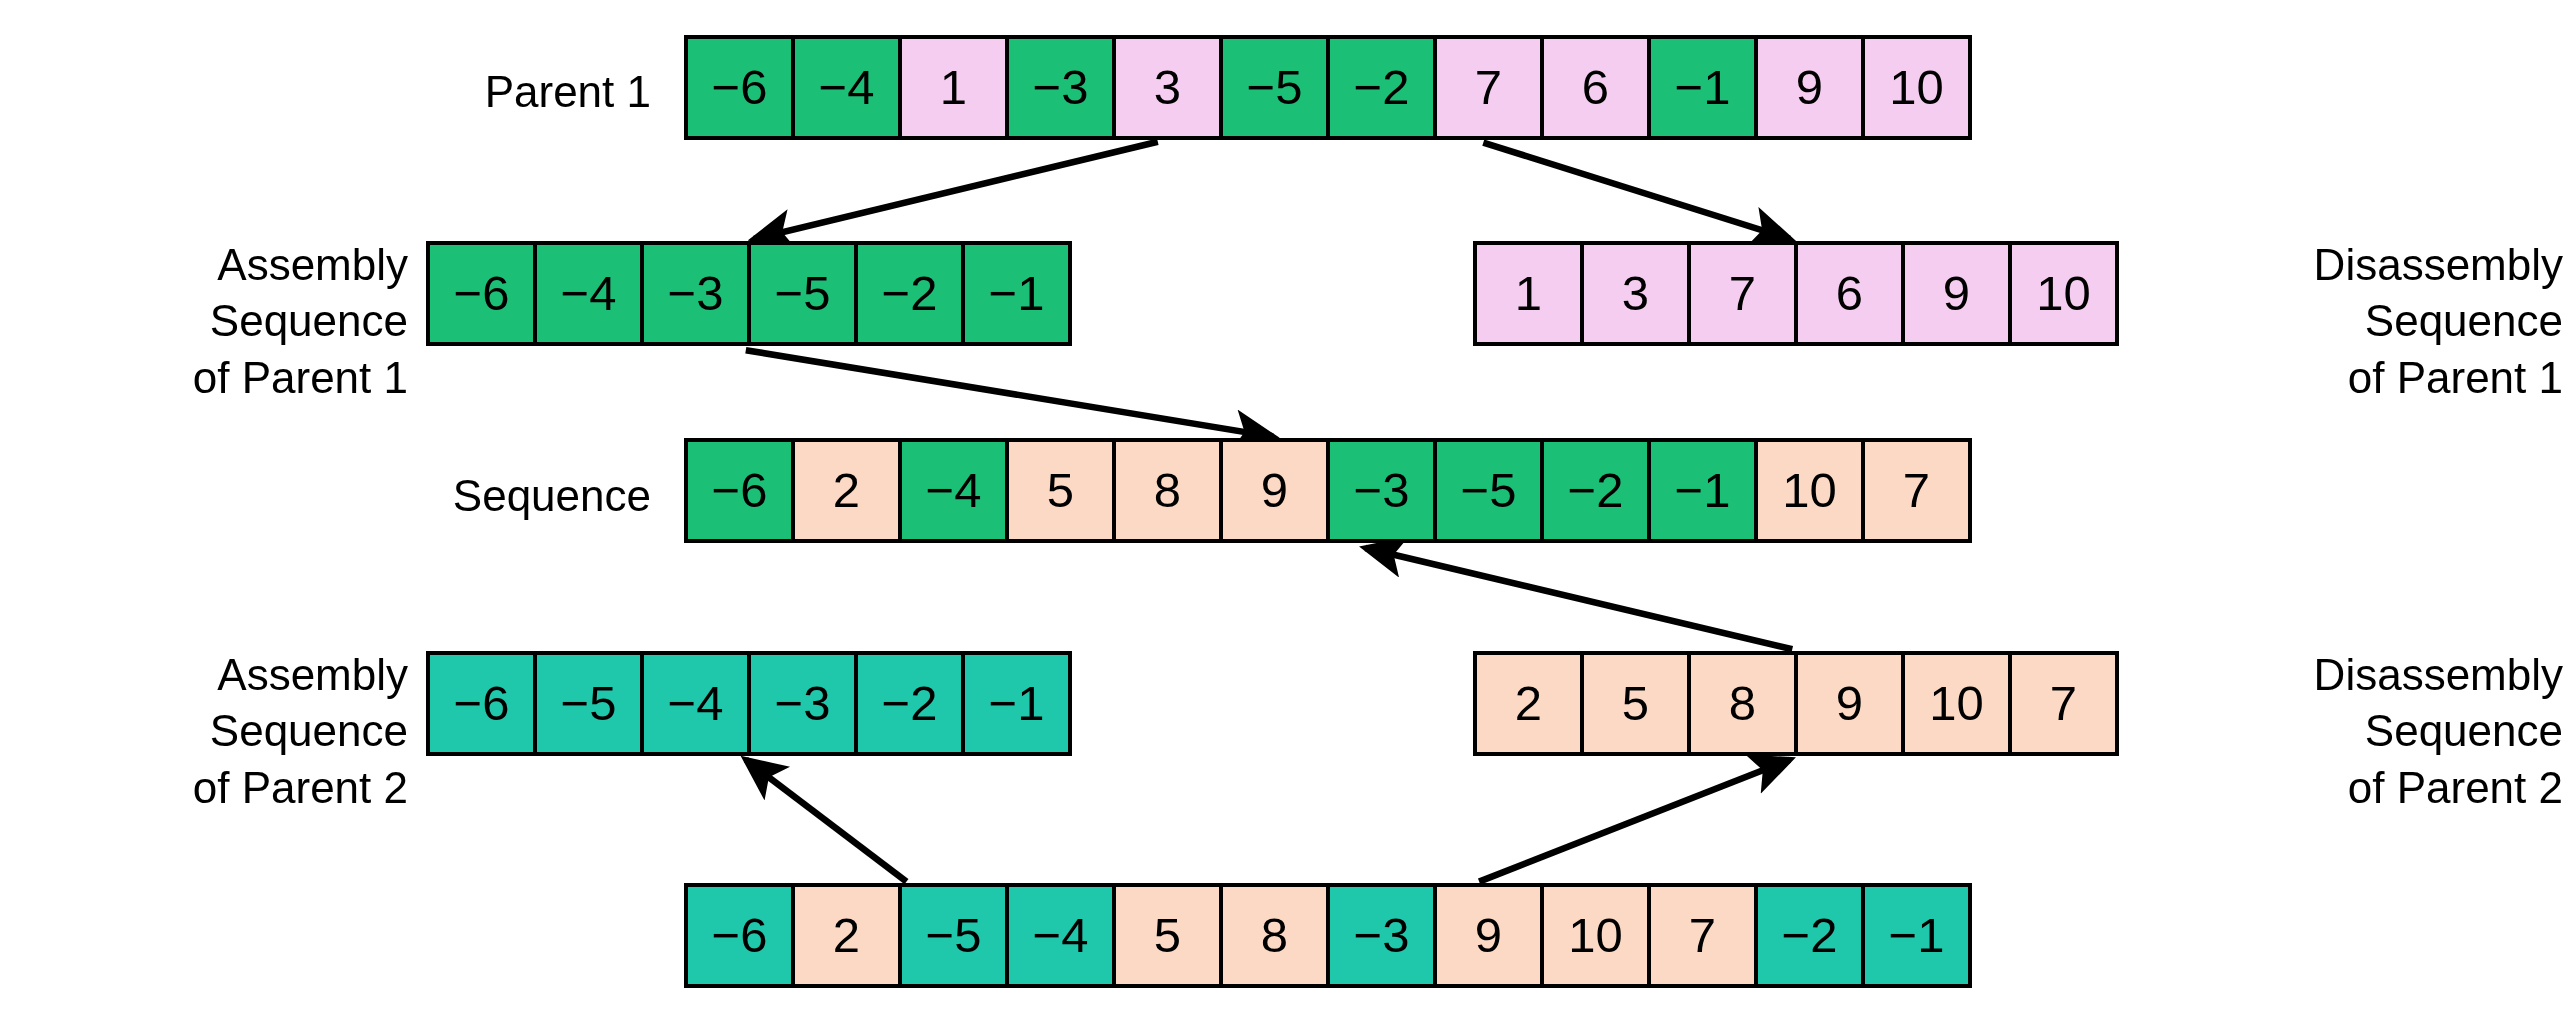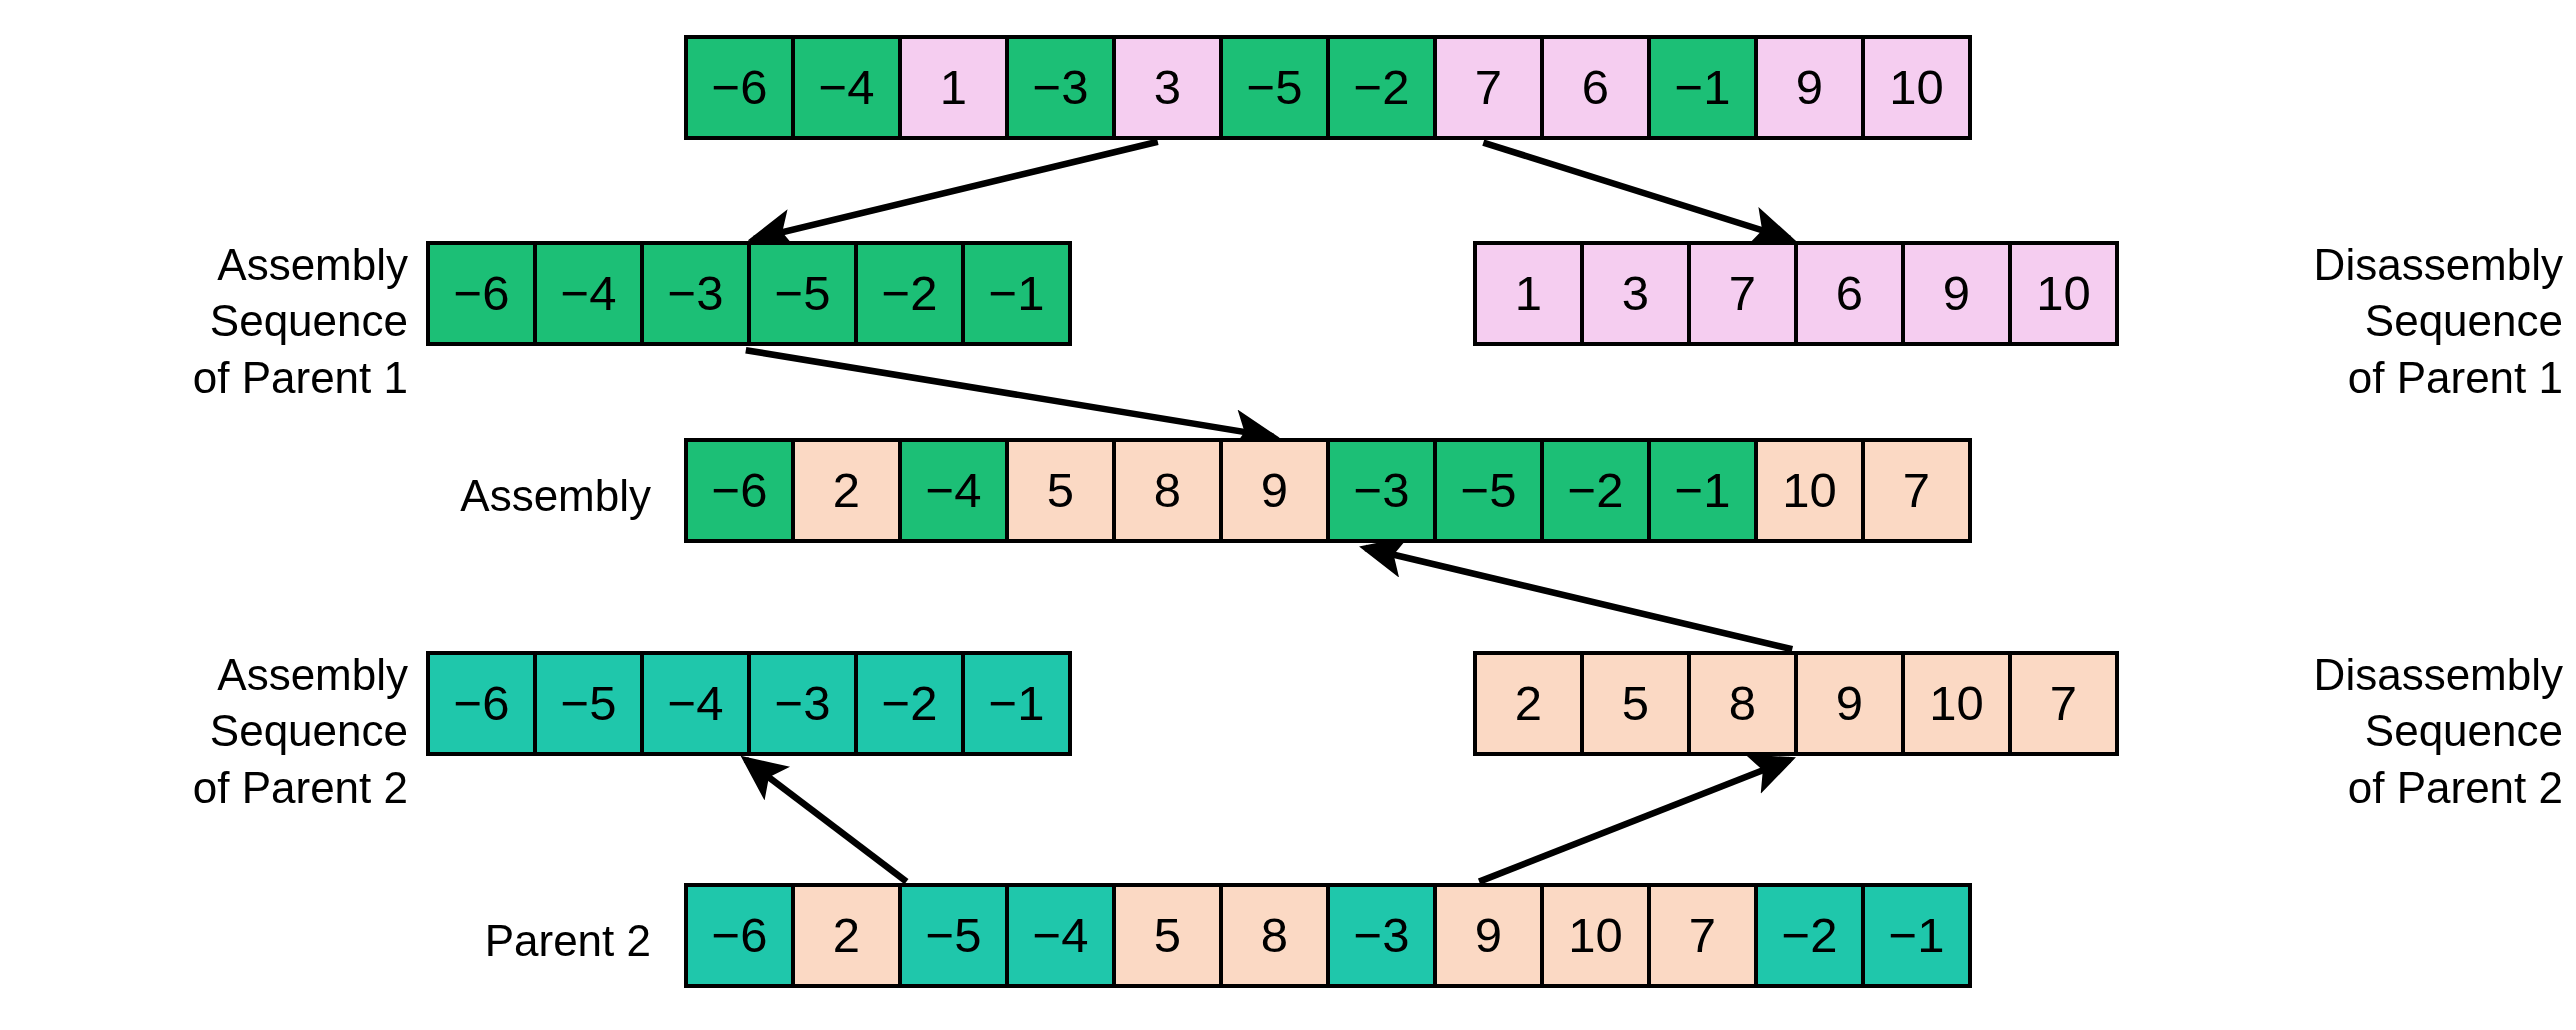--- a/index.html
+++ b/index.html
@@ -98,20 +98,21 @@
     <g id="arrow-group" stroke="#000000" stroke-width="8" fill="none" marker-end="url(#ah)">
         <line x1="1405" y1="172" x2="915" y2="290"></line>
         <line x1="1800" y1="173" x2="2172" y2="290"></line>
         <line x1="905" y1="425" x2="1545" y2="530"></line>
         <line x1="2175" y1="788" x2="1657" y2="665"></line>
         <line x1="1100" y1="1070" x2="905" y2="922"></line>
         <line x1="1795" y1="1070" x2="2172" y2="922"></line>
       </g>
   </svg>
 
+  <div class="label right-al" id="lbl-parent1">Parent 1</div>
   <div class="row" id="row-parent1">
       <div class="cell c-green">−6</div>
       <div class="cell c-green">−4</div>
       <div class="cell c-pink">1</div>
       <div class="cell c-green">−3</div>
       <div class="cell c-pink">3</div>
       <div class="cell c-green">−5</div>
       <div class="cell c-green">−2</div>
       <div class="cell c-pink">7</div>
       <div class="cell c-pink">6</div>
@@ -135,21 +136,21 @@
 of Parent 1</div>
   <div class="row" id="row-disasm-p1">
       <div class="cell c-pink">1</div>
       <div class="cell c-pink">3</div>
       <div class="cell c-pink">7</div>
       <div class="cell c-pink">6</div>
       <div class="cell c-pink">9</div>
       <div class="cell c-pink">10</div>
     </div>
 
-  <div class="label right-al" id="lbl-offspring">Assembly</div>
+  <div class="label right-al" id="lbl-offspring">Sequence</div>
   <div class="row" id="row-offspring">
       <div class="cell c-green">−6</div>
       <div class="cell c-peach">2</div>
       <div class="cell c-green">−4</div>
       <div class="cell c-peach">5</div>
       <div class="cell c-peach">8</div>
       <div class="cell c-peach">9</div>
       <div class="cell c-green">−3</div>
       <div class="cell c-green">−5</div>
       <div class="cell c-green">−2</div>
@@ -173,21 +174,20 @@
 of Parent 2</div>
   <div class="row" id="row-disasm-p2">
       <div class="cell c-peach">2</div>
       <div class="cell c-peach">5</div>
       <div class="cell c-peach">8</div>
       <div class="cell c-peach">9</div>
       <div class="cell c-peach">10</div>
       <div class="cell c-peach">7</div>
     </div>
 
-  <div class="label right-al" id="lbl-parent2">Parent 2</div>
   <div class="row" id="row-parent2">
       <div class="cell c-teal">−6</div>
       <div class="cell c-peach">2</div>
       <div class="cell c-teal">−5</div>
       <div class="cell c-teal">−4</div>
       <div class="cell c-peach">5</div>
       <div class="cell c-peach">8</div>
       <div class="cell c-teal">−3</div>
       <div class="cell c-peach">9</div>
       <div class="cell c-peach">10</div>

